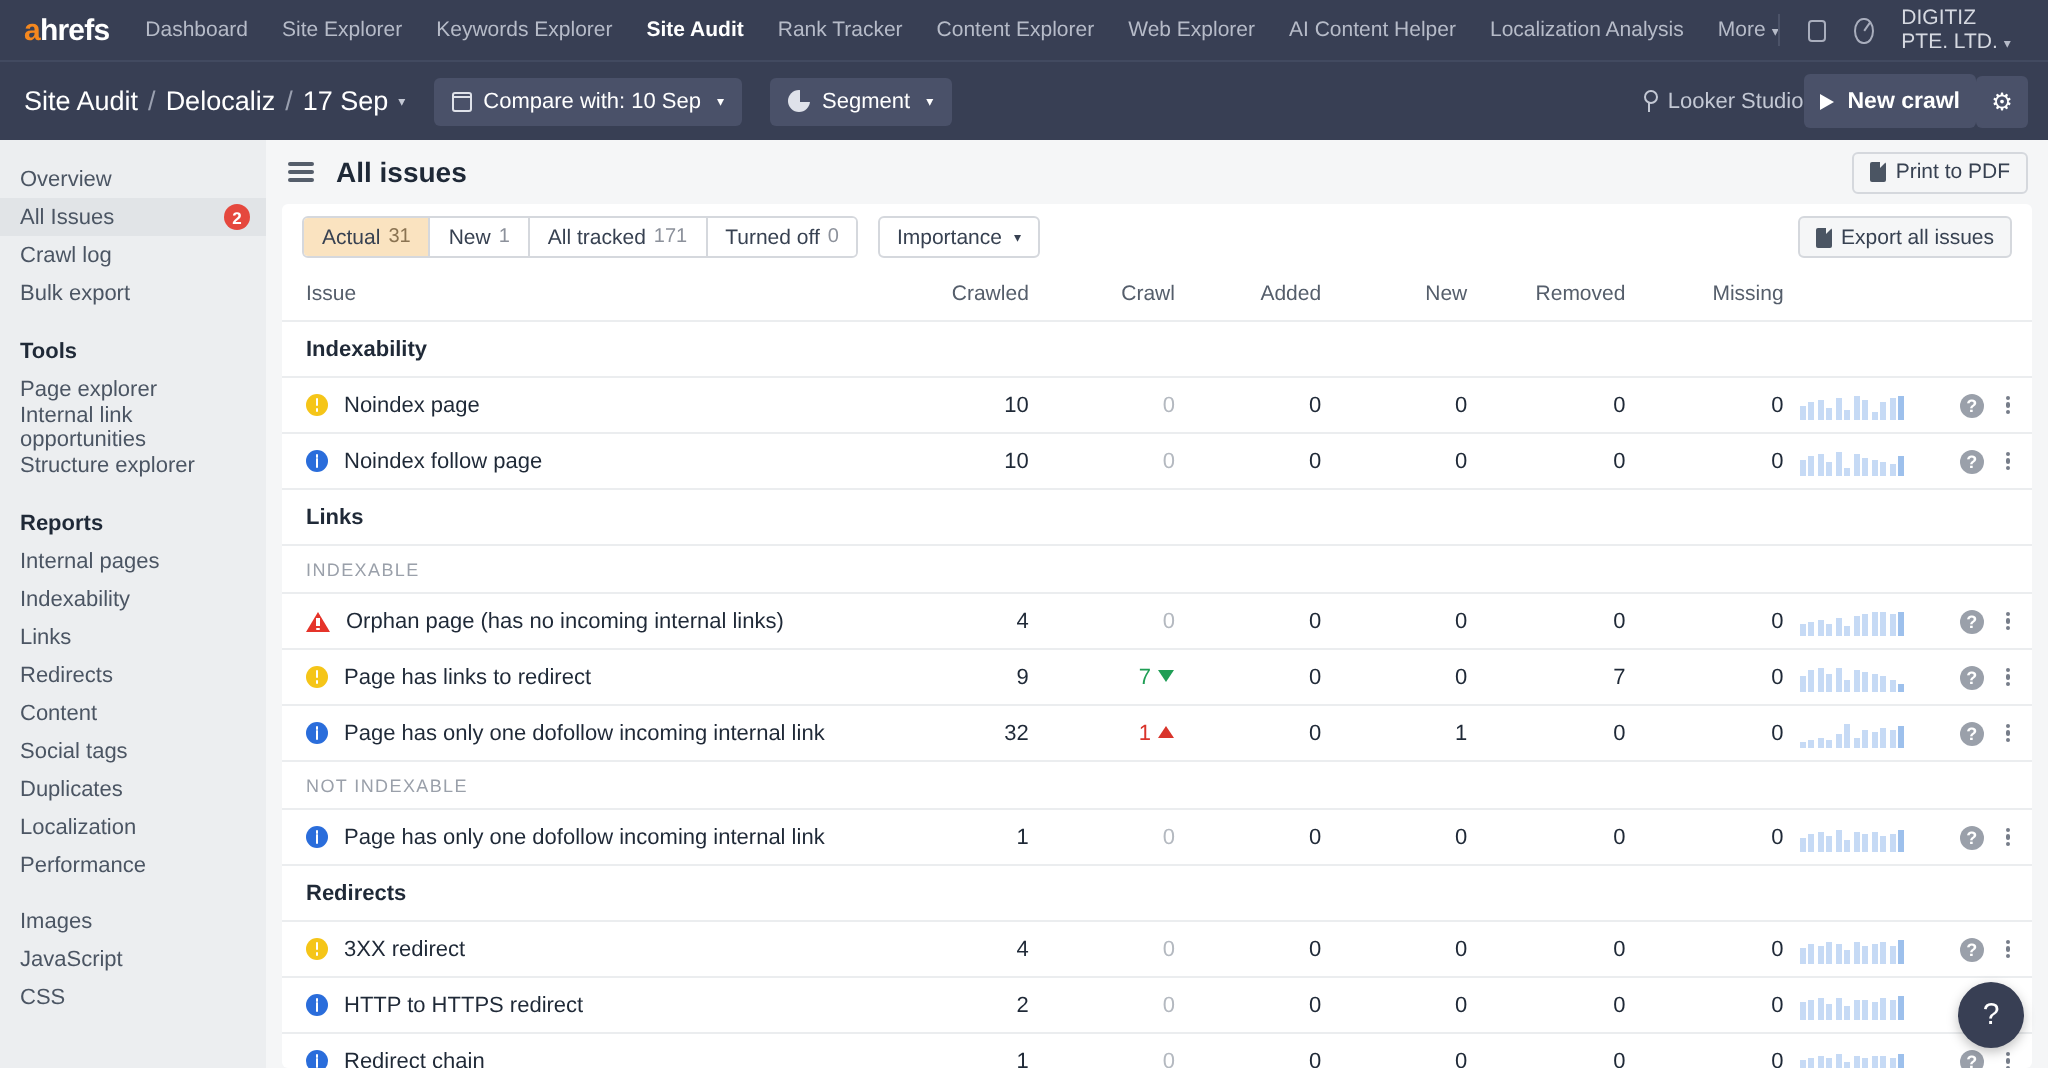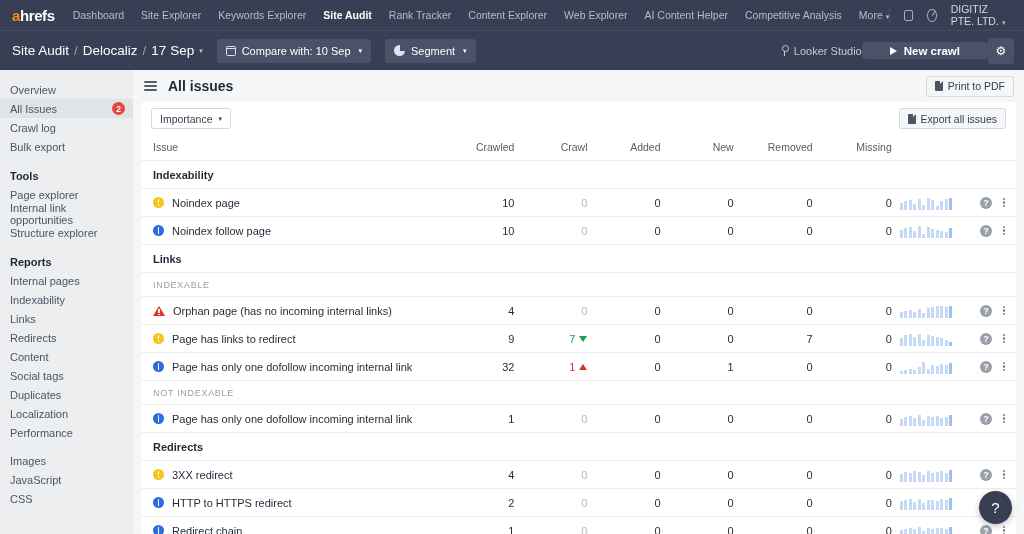--- a/index.html
+++ b/index.html
@@ -47,22 +47,22 @@
   .pill-btn .cal::before { content:""; position:absolute; top:1.5px; left:0; right:0; height:1.3px; background:#dfe2ea; }
   .pill-btn .pie { width: 11px; height: 11px; border-radius: 50%; background: #dfe2ea; position: relative; }
   .pill-btn .pie::after { content:""; position:absolute; right:0; top:0; width:5.5px; height:5.5px; background:#4a5169; }
   .pill-btn .cc { font-size: 7px; margin-left: 2px; }
   .subbar-right { margin-left: auto; display: flex; align-items: center; }
   .looker { font-size: 11px; color: #c3c8d4; display: inline-flex; align-items: center; gap: 5px; cursor: pointer; }
   .looker .lk { width: 9px; height: 11px; position: relative; }
   .looker .lk::before { content:""; position:absolute; top:0; left:2px; width:5px; height:5px; border:1.3px solid #c3c8d4; border-radius:50%; }
   .looker .lk::after { content:""; position:absolute; bottom:0; left:4px; width:1.3px; height:5px; background:#c3c8d4; }
   .newcrawl {
-    background: #4a5169; border: none; border-radius: 3px; height: 17px;
-    display: inline-flex; align-items: center; gap: 7px; padding: 0 28px;
+    background: #4a5169; border: none; border-radius: 3px; height: 27px;
+    display: inline-flex; align-items: center; gap: 7px; padding: 0 8px;
     color: #ffffff; font-size: 11.5px; font-weight: 700; cursor: pointer;
     font-family: "Liberation Sans", sans-serif;
   }
   .tri { width:0; height:0; border-left: 7px solid #ffffff; border-top: 4.5px solid transparent; border-bottom: 4.5px solid transparent; }
   .gear-btn {
     background: #4a5169; border:none; border-radius: 3px; width: 26px; height: 26px;
     display: inline-flex; align-items: center; justify-content: center; cursor: pointer;
     color: #fff; font-size: 12px;
   }
 
@@ -204,21 +204,21 @@
     <div class="logo"><span class="a">a</span><span>hrefs</span></div>
     <div class="nav-links" id="navlinks">
         <span class="nav-link"><span>Dashboard</span></span>
         <span class="nav-link"><span>Site Explorer</span></span>
         <span class="nav-link"><span>Keywords Explorer</span></span>
         <span class="nav-link active"><span>Site Audit</span></span>
         <span class="nav-link"><span>Rank Tracker</span></span>
         <span class="nav-link"><span>Content Explorer</span></span>
         <span class="nav-link"><span>Web Explorer</span></span>
         <span class="nav-link"><span>AI Content Helper</span></span>
-        <span class="nav-link"><span>Competitive Analysis</span></span>
+        <span class="nav-link"><span>Localization Analysis</span></span>
         <span class="nav-link"><span>More</span><span class="nav-caret">▾</span></span>
       </div>
     <div class="nav-right">
       <span class="nav-divider"></span>
       <span class="ic-mon"></span>
       <span class="ic-circ"></span>
       <span class="org"><span>DIGITIZ PTE. LTD.</span><span class="nav-caret">▾</span></span>
     </div>
   </div>
 
@@ -333,20 +333,38 @@
           </span>
         <span class="page-title">All issues</span>
         <button class="ghost-btn">
           <span class="doc-ic"></span>
           <span>Print to PDF</span>
         </button>
       </div>
 
       <div class="card">
         <div class="filterbar">
+          <div class="segbox" id="segbox">
+              <div class="seg active">
+                <span>Actual</span>
+                <span class="cnt">31</span>
+              </div>
+              <div class="seg">
+                <span>New</span>
+                <span class="cnt">1</span>
+              </div>
+              <div class="seg">
+                <span>All tracked</span>
+                <span class="cnt">171</span>
+              </div>
+              <div class="seg">
+                <span>Turned off</span>
+                <span class="cnt">0</span>
+              </div>
+            </div>
           <div class="dropdown">
             <span>Importance</span>
             <span class="cc">▾</span>
           </div>
           <button class="ghost-btn export-btn">
             <span class="doc-ic"></span>
             <span>Export all issues</span>
           </button>
         </div>
 

